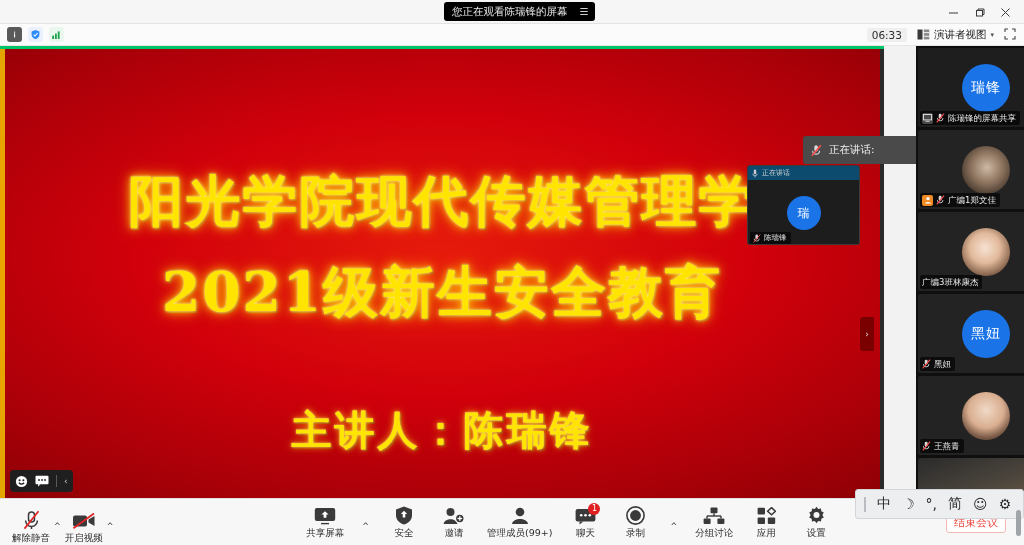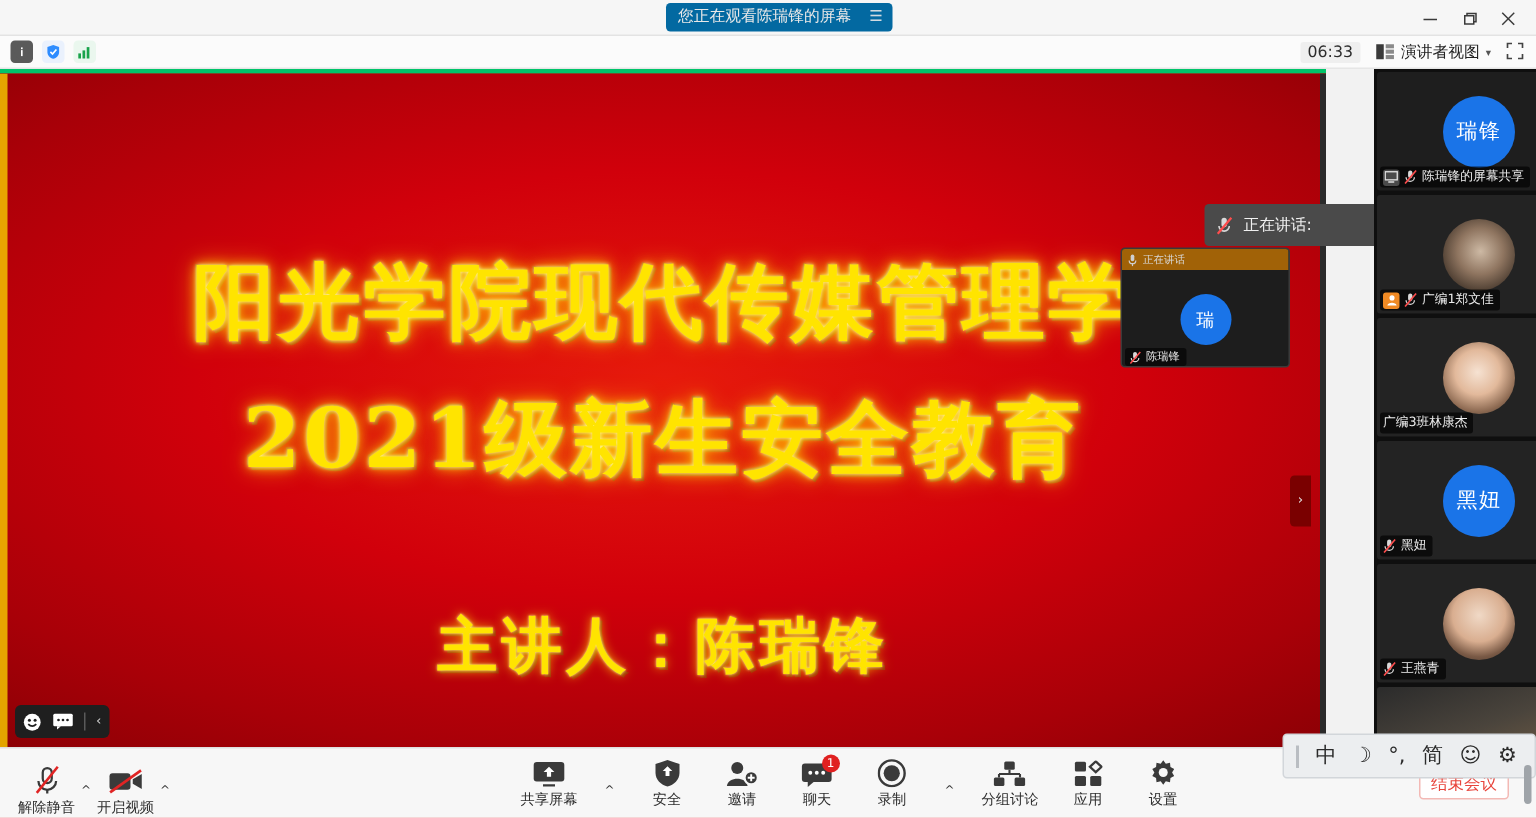--- a/index.html
+++ b/index.html
@@ -16,21 +16,21 @@
 
   
   .titlebar {
     position: absolute; left: 0; top: 0; width: 1024px; height: 24px;
     background: #f6f6f6;
     border-bottom: 1px solid #e3e3e3;
   }
   .view-pill {
     position: absolute; left: 444px; top: 2px;
     height: 19px; padding: 0 7px 0 8px;
-    background: #0369a1; color: #e8e8e8;
+    background: #000000; color: #e8e8e8;
     border-radius: 3px;
     display: flex; align-items: flex-start; gap: 12px;
     font-size: 10.5px; line-height: 19px;
     white-space: nowrap;
   }
   .view-pill .menu-glyph { font-size: 10px; letter-spacing: 0px; opacity: .9; }
   .win-ctrls {
     position: absolute; right: 6px; top: 0; height: 24px;
     display: flex; align-items: center; gap: 0px;
   }
@@ -105,21 +105,21 @@
   .mini-bar .sep { width: 1px; height: 12px; background: #5a5a5a; }
   .mini-bar .chev { color: #cfcfcf; font-size: 9px; }
 
   
   .float-win {
     position: absolute; left: 747px; top: 116px; width: 113px; height: 80px;
     background: #2b2b2b; border: 1px solid #3a3a3a; border-radius: 3px;
     overflow: hidden;
   }
   .float-win .fw-head {
-    height: 14px; background: #a16207; display: flex; align-items: center; gap: 4px;
+    height: 14px; background: #0c4a6e; display: flex; align-items: center; gap: 4px;
     padding: 0 4px; font-size: 7px; color: #d8d8d8;
   }
   .float-win .fw-body {
     position: relative; height: 66px; background: #1d1d1d;
     display: flex; align-items: center; justify-content: center;
   }
   .fw-avatar {
     width: 34px; height: 34px; border-radius: 50%;
     background: #1a74e8; color: #fff;
     display: flex; align-items: center; justify-content: center;
@@ -517,20 +517,29 @@
             <circle cx="7.5" cy="5" r="4" fill="#3a3a3a"></circle>
             <path d="M0.6 17 C1.4 10.6 13.6 10.6 14.4 17 Z" fill="#3a3a3a"></path>
             <circle cx="16.8" cy="11.5" r="4.4" fill="#3a3a3a" stroke="#f7f7f7" stroke-width="1.4"></circle>
             <line x1="16.8" y1="9.2" x2="16.8" y2="13.8" stroke="#fff" stroke-width="1.3"></line>
             <line x1="14.5" y1="11.5" x2="19.1" y2="11.5" stroke="#fff" stroke-width="1.3"></line>
           </svg>
         </span>
         <span class="lb">邀请</span>
       </div>
 
+      <div class="ctrl">
+        <span class="ic">
+          <svg width="20" height="18" viewBox="0 0 20 18">
+            <circle cx="10" cy="5" r="4.3" fill="#3a3a3a"></circle>
+            <path d="M2 17 C3 10.4 17 10.4 18 17 Z" fill="#3a3a3a"></path>
+          </svg>
+        </span>
+        <span class="lb">管理成员(99+)</span>
+      </div>
 
       <div class="ctrl">
         <span class="ic">
           <svg width="21" height="17" viewBox="0 0 21 17">
             <rect x="0.6" y="1" width="19.8" height="12.4" rx="2" fill="#3a3a3a"></rect>
             <path d="M4.5 13.4 L4.5 16.6 L8.4 13.4 Z" fill="#3a3a3a"></path>
             <circle cx="6.2" cy="7.2" r="1.3" fill="#fff"></circle>
             <circle cx="10.5" cy="7.2" r="1.3" fill="#fff"></circle>
             <circle cx="14.8" cy="7.2" r="1.3" fill="#fff"></circle>
           </svg>

